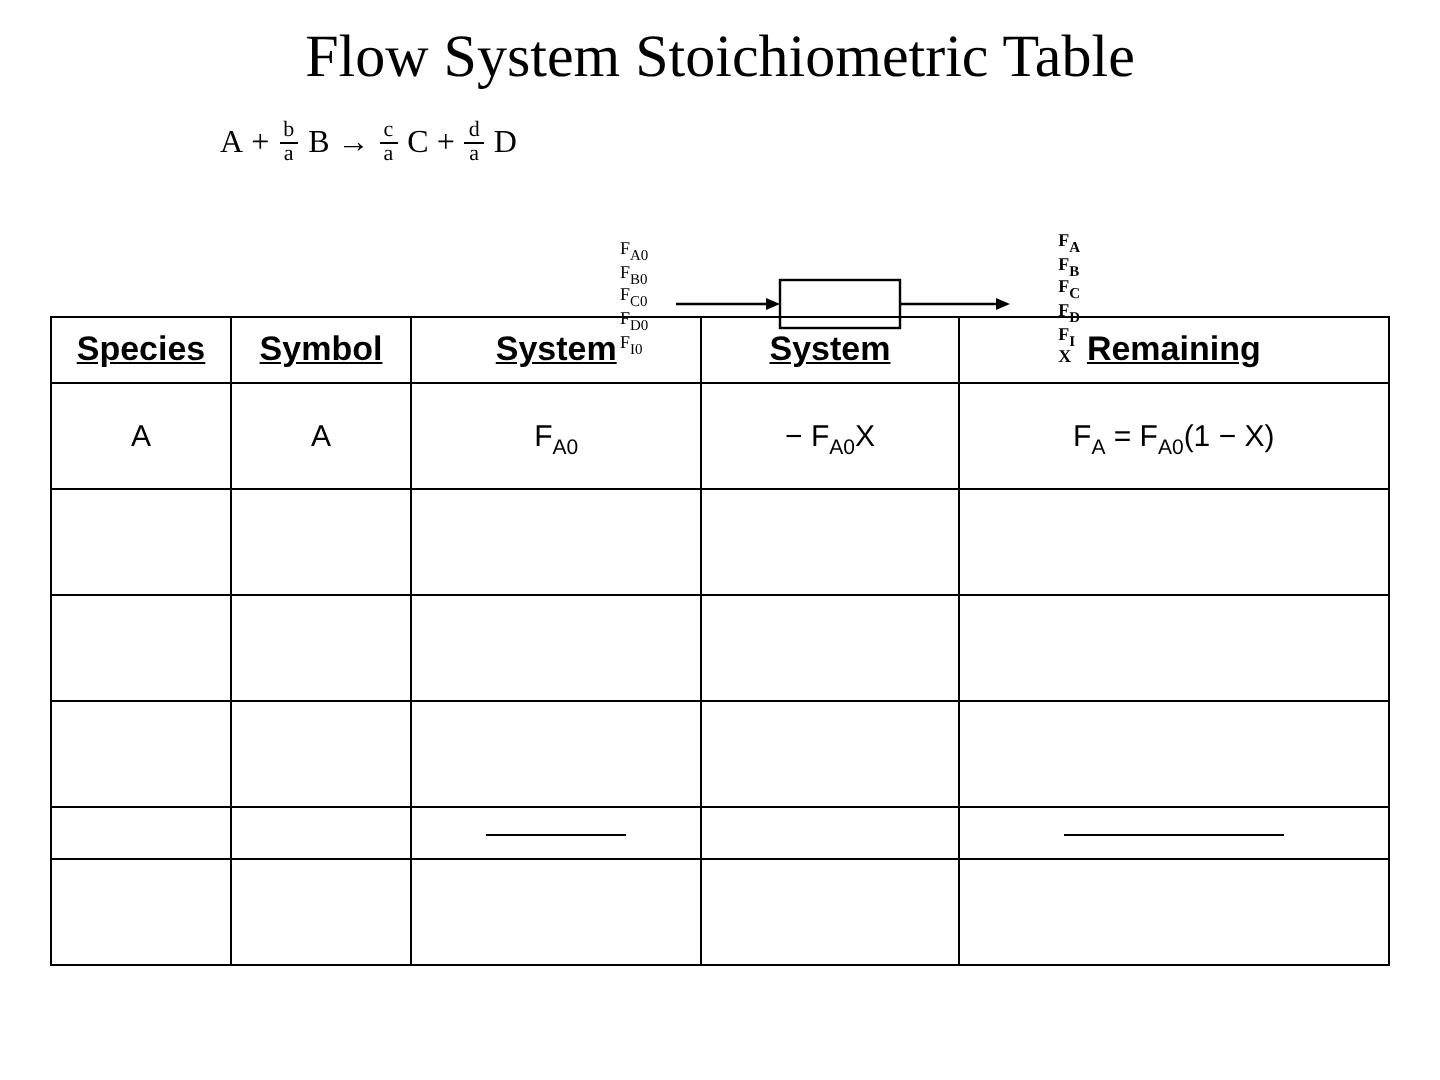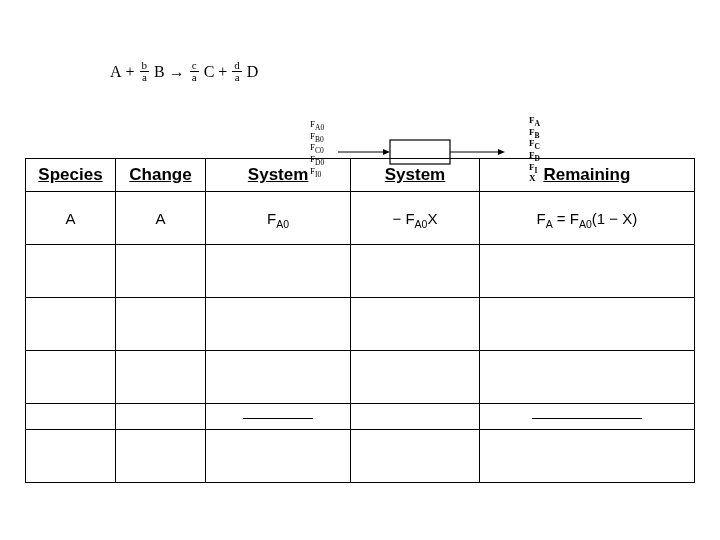--- a/index.html
+++ b/index.html
@@ -112,20 +112,21 @@
   .tbl td .line.wide { width: 110px; }
   .sub { vertical-align: sub; font-size: 0.7em; line-height: 0; }
   .species-col { width: 90px; }
   .symbol-col  { width: 90px; }
 </style>
 </head>
 <body>
 
 <div class="slide">
 
+  <div class="title">Flow System Stoichiometric Table</div>
 
   <div class="eqn-area">
     <div class="reaction">
       <span>A</span>
       <span>+</span>
       <span class="frac">
         <span class="num">b</span>
         <span class="den">a</span>
       </span>
       <span>B</span>
@@ -173,21 +174,21 @@
     <colgroup>
       <col class="species-col">
         <col class="symbol-col">
         <col>
         <col>
         <col>
     </colgroup>
     <tbody>
         <tr>
       <th>Species</th>
-      <th>Change</th>
+      <th>Symbol</th>
       <th>System</th>
       <th>System</th>
       <th>Remaining</th>
     </tr>
     <tr>
       <td>A</td>
       <td>A</td>
       <td>F<span class="sub">A0</span></td>
       <td>− F<span class="sub">A0</span>X</td>
       <td>F<span class="sub">A</span> = F<span class="sub">A0</span>(1 − X)</td>

